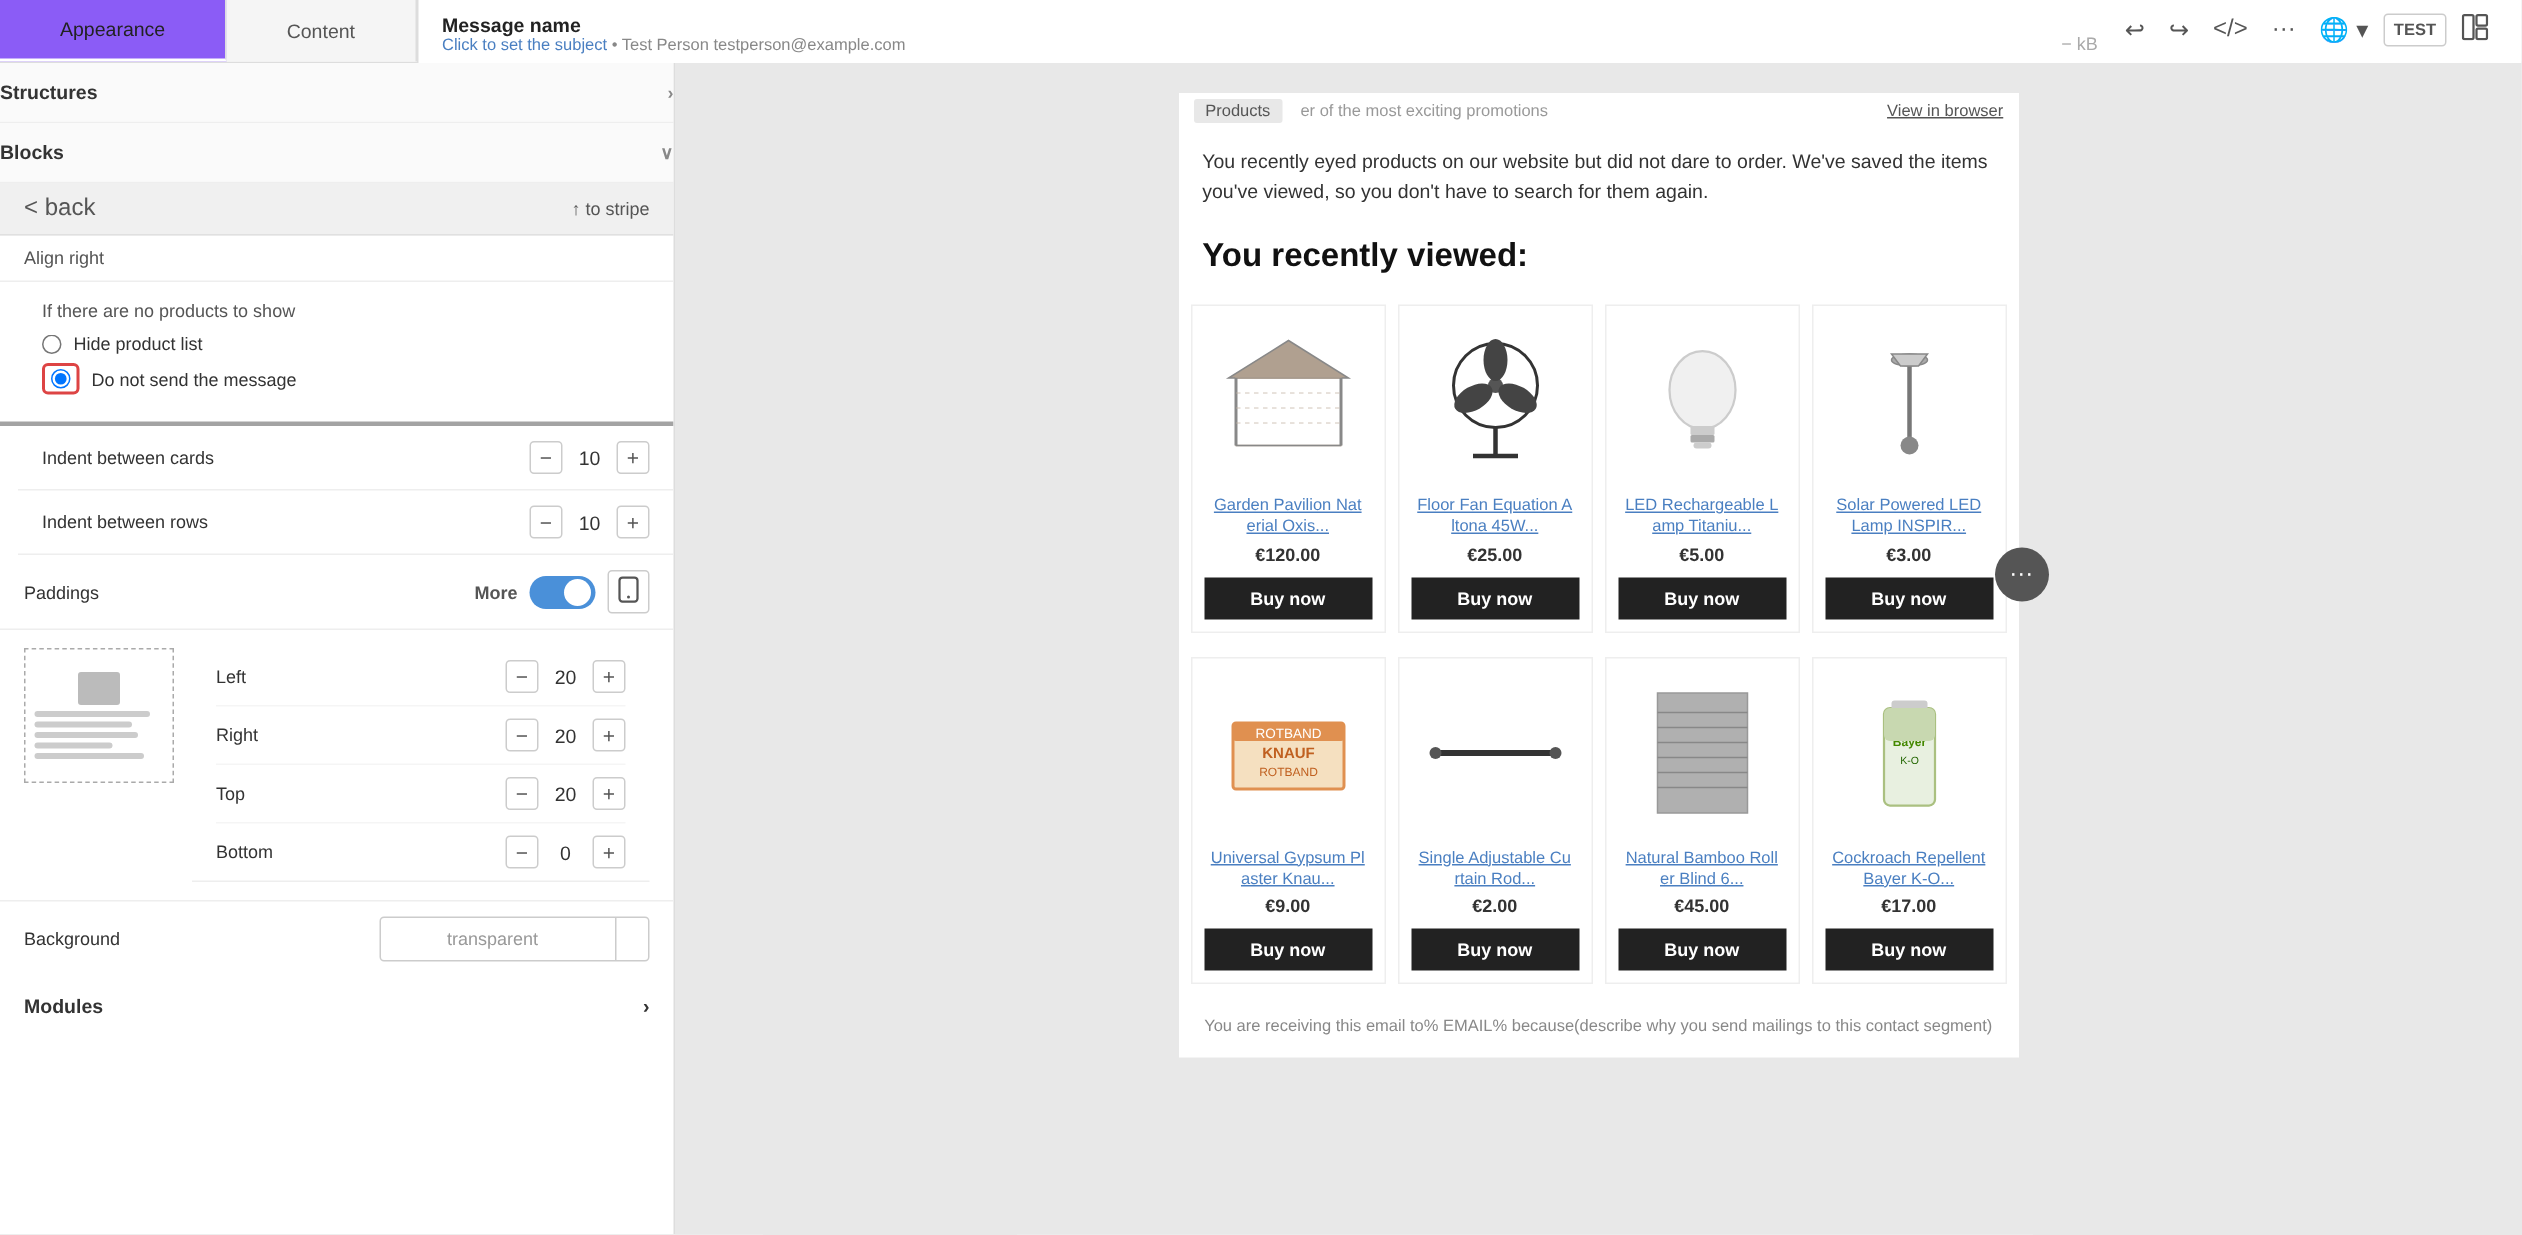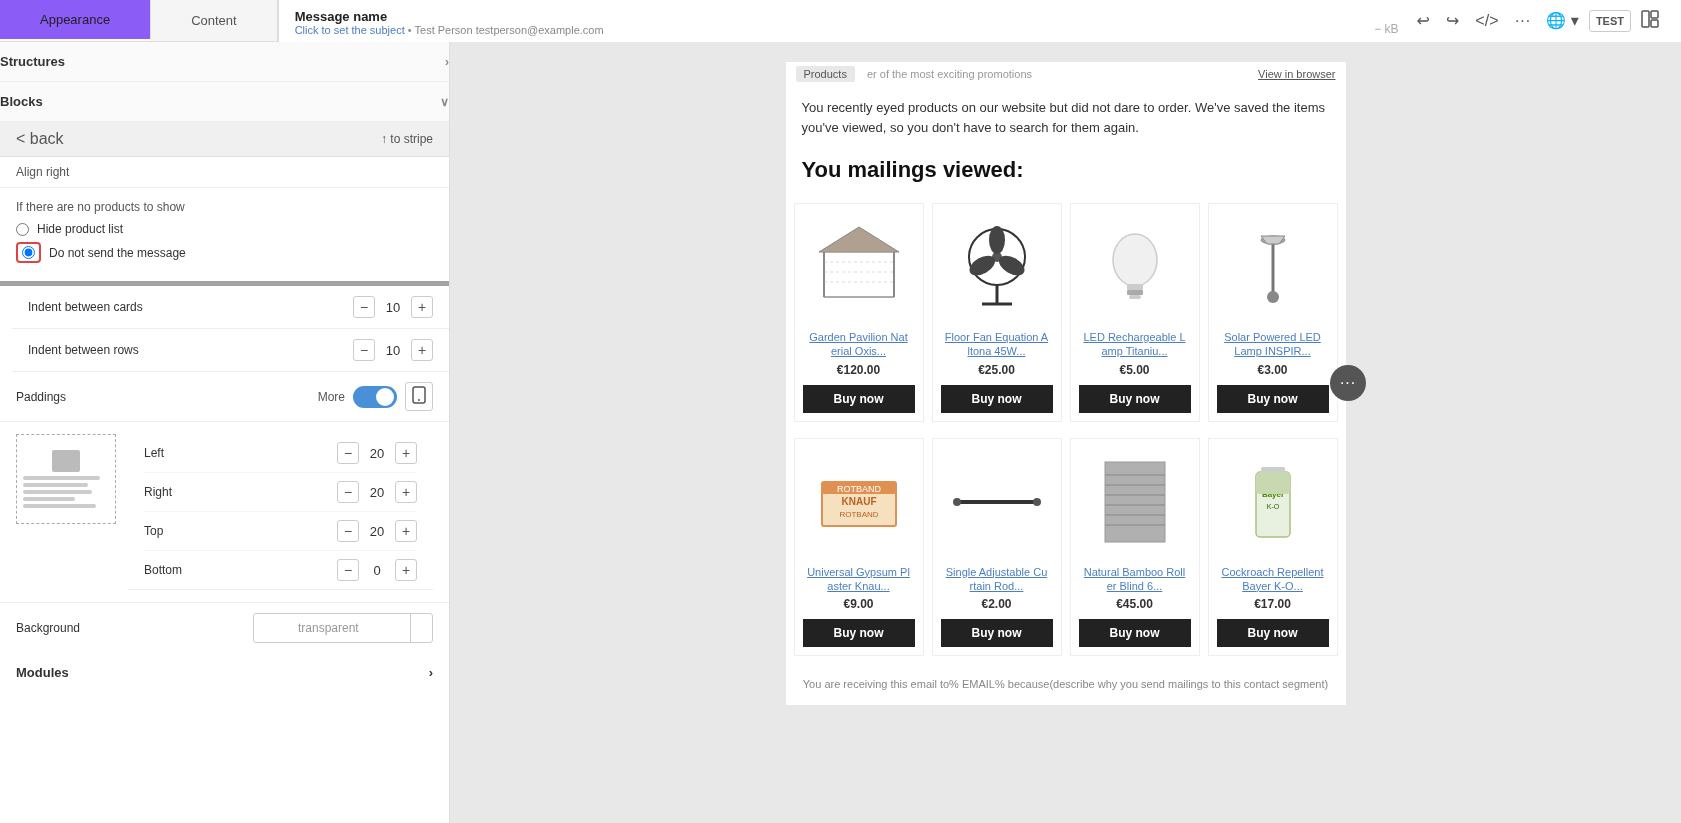--- a/index.html
+++ b/index.html
@@ -137,22 +137,22 @@
 
     .align-right-label {
       padding: 8px 16px;
       font-size: 12px;
       color: #555;
       border-bottom: 1px solid #eee;
     }
 
     
     .no-products-section {
-      padding: 12px 16px;
-      border-bottom: 5px solid #a3a3a3;
+      padding: 12px 28px;
+      border-bottom: 3px solid #a3a3a3;
     }
     .no-products-label {
       font-size: 12px;
       color: #555;
       margin-bottom: 8px;
     }
     .radio-option {
       display: flex;
       align-items: center;
       gap: 8px;
@@ -207,21 +207,21 @@
     
     .paddings-row {
       display: flex;
       align-items: center;
       justify-content: space-between;
       padding: 10px 16px;
       border-bottom: 1px solid #eee;
       font-size: 12px;
       color: #333;
     }
-    .paddings-right { display: flex; align-items: center; gap: 8px; }
+    .paddings-right { display: flex; align-items: center; gap: 8px; font-weight: bold; }
 
     
     .toggle-switch {
       position: relative;
       width: 44px;
       height: 22px;
       display: inline-block;
     }
     .toggle-slider {
       position: absolute;
@@ -664,21 +664,21 @@
       <div class="email-preview">
 
         <div class="email-header-bar">
           <span class="products-tag">Products</span>
           <span style="flex:1; padding: 0 12px; font-size:11px; color:#999;">er of the most exciting promotions</span>
           <span class="view-browser-link">View in browser</span>
         </div>
 
         <div class="email-intro">You recently eyed products on our website but did not dare to order. We've saved the items you've viewed, so you don't have to search for them again.</div>
 
-        <div class="email-heading">You mailings viewed:</div>
+        <div class="email-heading">You recently viewed:</div>
 
         <div class="products-grid" id="row1">
             <div class="product-card">
       <div class="product-img-area">
         <svg viewBox="0 0 90 90" xmlns="http://www.w3.org/2000/svg">
       <polygon points="45,5 85,30 5,30" fill="#b0a090" stroke="#888" stroke-width="1"></polygon>
       <rect x="10" y="30" width="70" height="45" fill="none" stroke="#b0a090" stroke-width="1"></rect>
       <line x1="10" y1="30" x2="10" y2="75" stroke="#888" stroke-width="2"></line>
       <line x1="80" y1="30" x2="80" y2="75" stroke="#888" stroke-width="2"></line>
       <line x1="10" y1="75" x2="80" y2="75" stroke="#888" stroke-width="1"></line>

